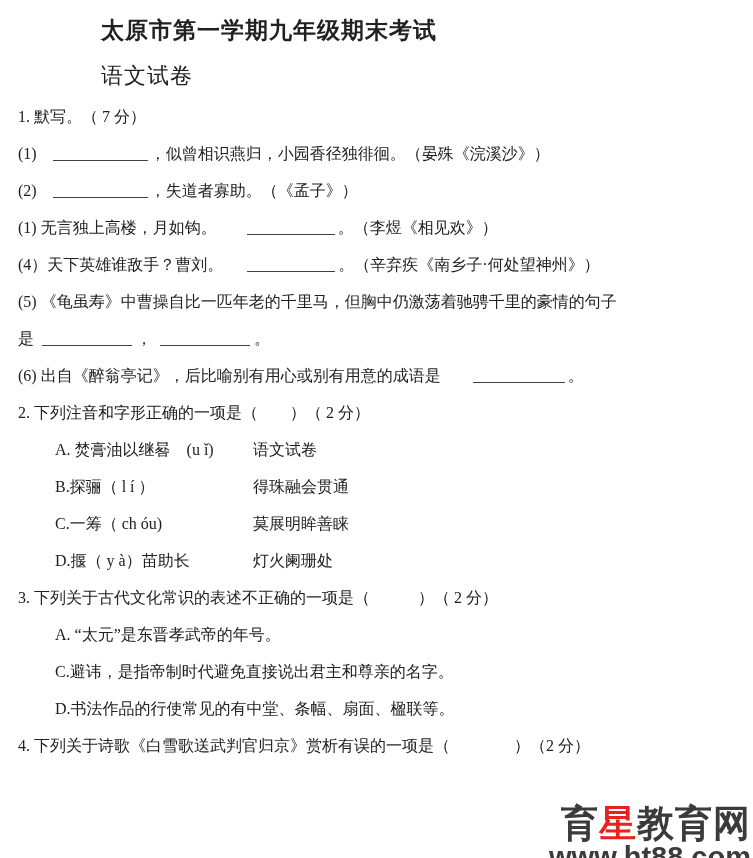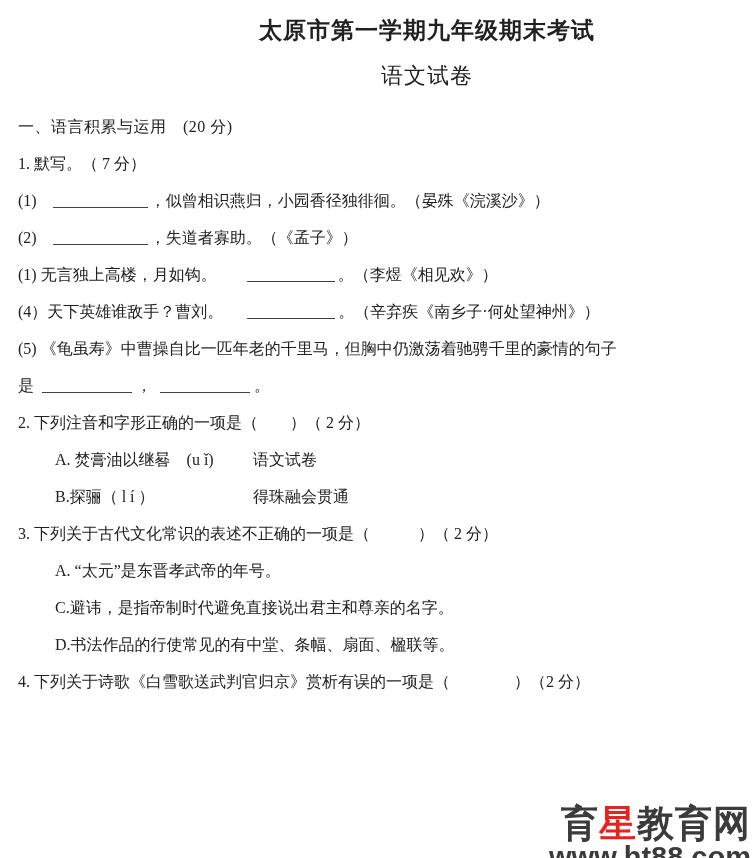--- a/index.html
+++ b/index.html
@@ -2,21 +2,21 @@
 <html><head>
 <meta charset="utf-8">
 <style>
   html,body{margin:0;padding:0;}
   body{
     width:753px;height:858px;overflow:hidden;background:#ffffff;
     font-family:"Liberation Serif","DejaVu Serif",serif;
     color:#212121;
   }
   .page{position:relative;width:753px;height:858px;}
-  .titles{padding-left:101px;text-align:center;}
+  .titles{padding-left:101px;}
   .title{font-size:23px;font-weight:600;letter-spacing:1px;margin:16px 0 0;line-height:30px;}
   .subtitle{font-size:22px;font-weight:400;letter-spacing:1px;margin:16px 0 0;line-height:28px;}
   .content{padding:0 12px 0 18px;font-size:16px;}
   .line{margin:16px 0 0;line-height:21px;white-space:nowrap;}
   .section-heading{margin-top:26px;letter-spacing:0.5px;}
   .opt{margin-left:37px;display:flex;font-family:Liberation Serif, serif;}
   .opt-left{min-width:198px;}
   .blank{
     display:inline-block;height:16px;border-bottom:1px solid #414141;
     vertical-align:-2px;
@@ -37,21 +37,20 @@
 </head>
 <body>
 
 <div class="page">
   <div class="titles">
     <div class="title">太原市第一学期九年级期末考试</div>
     <div class="subtitle">语文试卷</div>
   </div>
 
   <div class="content">
-    <div class="line section-heading">一、语言积累与运用　(20 分)</div>
 
     <div class="line">1. 默写。（ 7 分）</div>
 
     <div class="line">
       <span>(1)</span><span class="blank b95"></span><span>，似曾相识燕归，小园香径独徘徊。（晏殊《浣溪沙》）</span>
     </div>
 
     <div class="line">
       <span>(2)</span><span class="blank b95"></span><span>，失道者寡助。（《孟子》）</span>
     </div>
@@ -63,30 +62,41 @@
     <div class="line">
       <span>(4）天下英雄谁敌手？曹刘。</span><span class="blank b90b"></span><span>。（辛弃疾《南乡子·何处望神州》）</span>
     </div>
 
     <div class="line">(5) 《龟虽寿》中曹操自比一匹年老的千里马，但胸中仍激荡着驰骋千里的豪情的句子</div>
 
     <div class="line">
       <span>是</span><span class="blank b5"></span><span>，</span><span class="blank b5"></span><span>。</span>
     </div>
 
+    <div class="line">
+      <span>(6) 出自《醉翁亭记》，后比喻别有用心或别有用意的成语是</span><span class="blank b6"></span><span>。</span>
+    </div>
 
     <div class="line">2. 下列注音和字形正确的一项是（　　）（ 2 分）</div>
 
     <div class="line opt">
       <span class="opt-left">A. 焚膏油以继晷　(u ǐ)</span>
       <span class="opt-right">语文试卷</span>
     </div>
     <div class="line opt">
       <span class="opt-left">B.探骊（ l í ）</span>
       <span class="opt-right">得珠融会贯通</span>
+    </div>
+    <div class="line opt">
+      <span class="opt-left">C.一筹（ ch óu)</span>
+      <span class="opt-right">莫展明眸善睐</span>
+    </div>
+    <div class="line opt">
+      <span class="opt-left">D.揠（ y à）苗助长</span>
+      <span class="opt-right">灯火阑珊处</span>
     </div>
 
     <div class="line">3. 下列关于古代文化常识的表述不正确的一项是（　　　）（ 2 分）</div>
 
     <div class="line opt">A. “太元”是东晋孝武帝的年号。</div>
     <div class="line opt">C.避讳，是指帝制时代避免直接说出君主和尊亲的名字。</div>
     <div class="line opt">D.书法作品的行使常见的有中堂、条幅、扇面、楹联等。</div>
 
     <div class="line">4. 下列关于诗歌《白雪歌送武判官归京》赏析有误的一项是（　　　　）（2 分）</div>
   </div>

